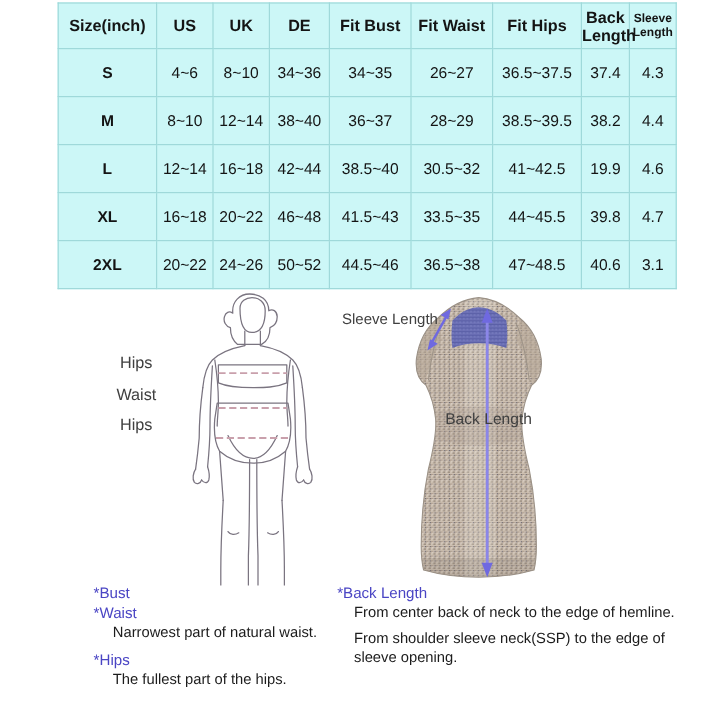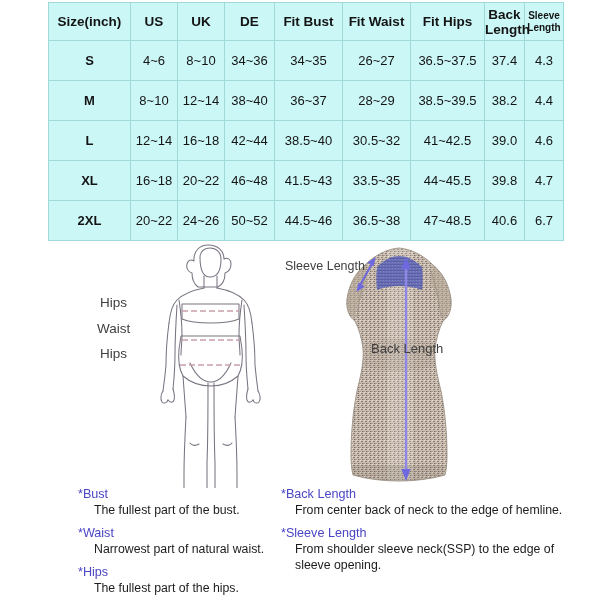--- a/index.html
+++ b/index.html
@@ -185,21 +185,21 @@
         <td>4.4</td>
       </tr>
       <tr>
         <td class="size-label">L</td>
         <td class="intl">12~14</td>
         <td class="intl">16~18</td>
         <td class="intl">42~44</td>
         <td>38.5~40</td>
         <td>30.5~32</td>
         <td>41~42.5</td>
-        <td>39.0</td>
+        <td>19.9</td>
         <td>4.6</td>
       </tr>
       <tr>
         <td class="size-label">XL</td>
         <td class="intl">16~18</td>
         <td class="intl">20~22</td>
         <td class="intl">46~48</td>
         <td>41.5~43</td>
         <td>33.5~35</td>
         <td>44~45.5</td>
@@ -208,21 +208,21 @@
       </tr>
       <tr>
         <td class="size-label">2XL</td>
         <td class="intl">20~22</td>
         <td class="intl">24~26</td>
         <td class="intl">50~52</td>
         <td>44.5~46</td>
         <td>36.5~38</td>
         <td>47~48.5</td>
         <td>40.6</td>
-        <td>6.7</td>
+        <td>3.1</td>
       </tr>
     </tbody>
   </table>
 </div>
 
 <div id="illustrations">
 
   <div class="fig-panel" id="mannequin-panel">
     <svg class="fig-svg" width="215" height="245" viewBox="0 0 215 245">
       <g fill="none" stroke="#7a7480" stroke-width="1.05" stroke-linejoin="round" stroke-linecap="round">
@@ -381,26 +381,24 @@
 
     <div class="meas-label" id="label-sleeve-length">Sleeve Length</div>
     <div class="meas-label" id="label-back-length">Back Length</div>
   </div>
 </div>
 
 <div id="legend">
 
   <div class="legend-col" id="legend-left">
     <p class="legend-term">*Bust</p>
-    <p class="legend-def">The fullest part of the bust.</p>
     <p class="legend-term">*Waist</p>
     <p class="legend-def">Narrowest part of natural waist.</p>
     <p class="legend-term">*Hips</p>
     <p class="legend-def">The fullest part of the hips.</p>
   </div>
 
   <div class="legend-col" id="legend-right">
     <p class="legend-term">*Back Length</p>
     <p class="legend-def">From center back of neck to the edge of hemline.</p>
-    <p class="legend-term">*Sleeve Length</p>
     <p class="legend-def">From shoulder sleeve neck(SSP) to the edge of sleeve opening.</p>
   </div>
 </div>
 
 </body></html>

